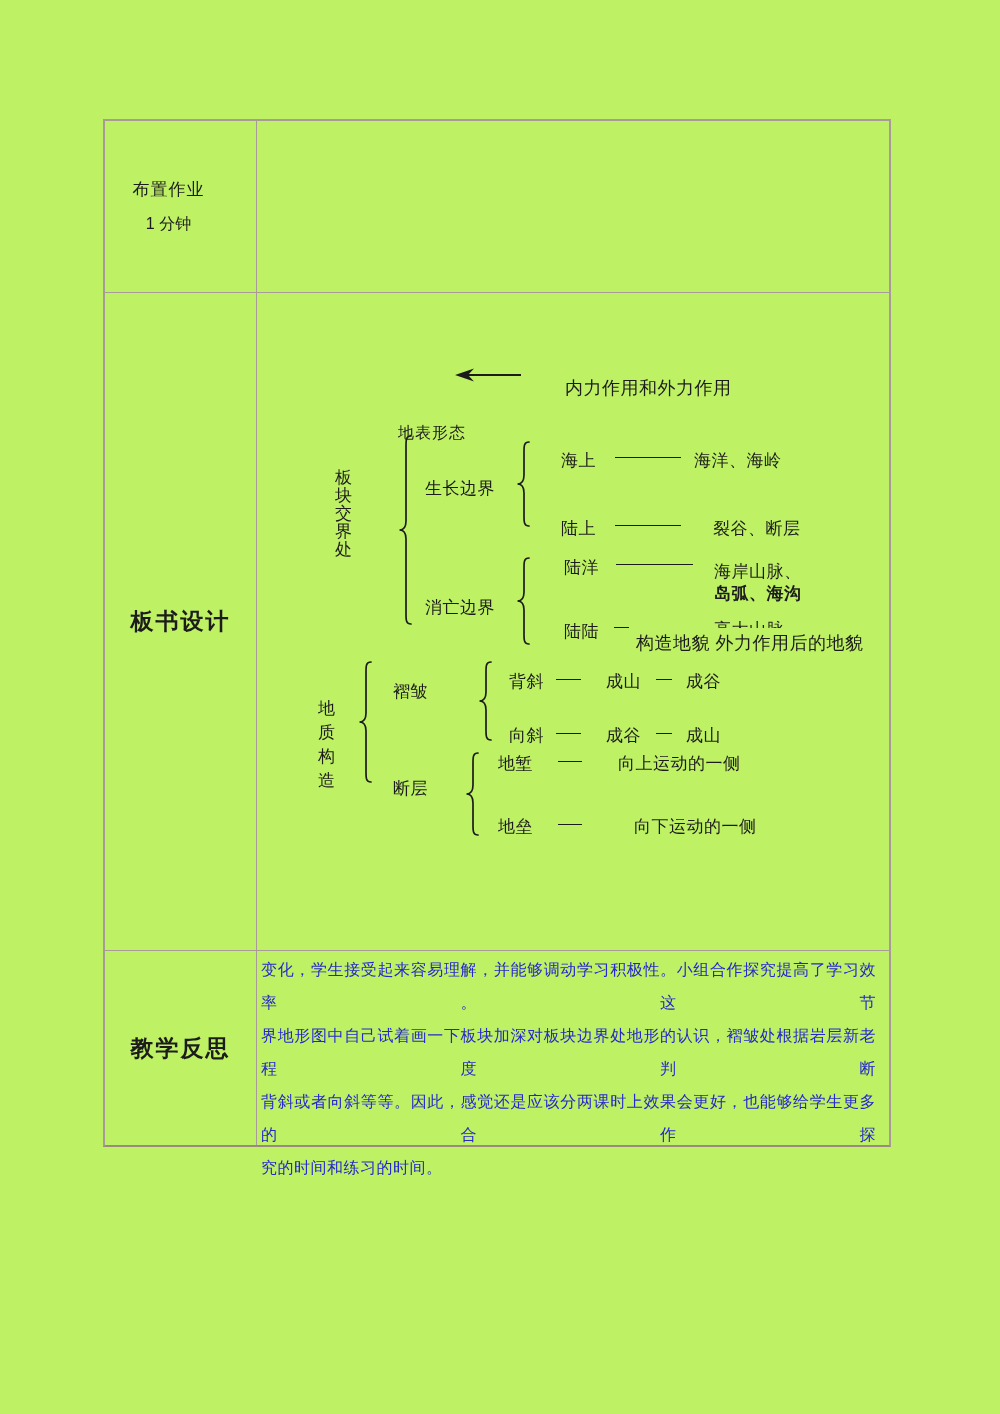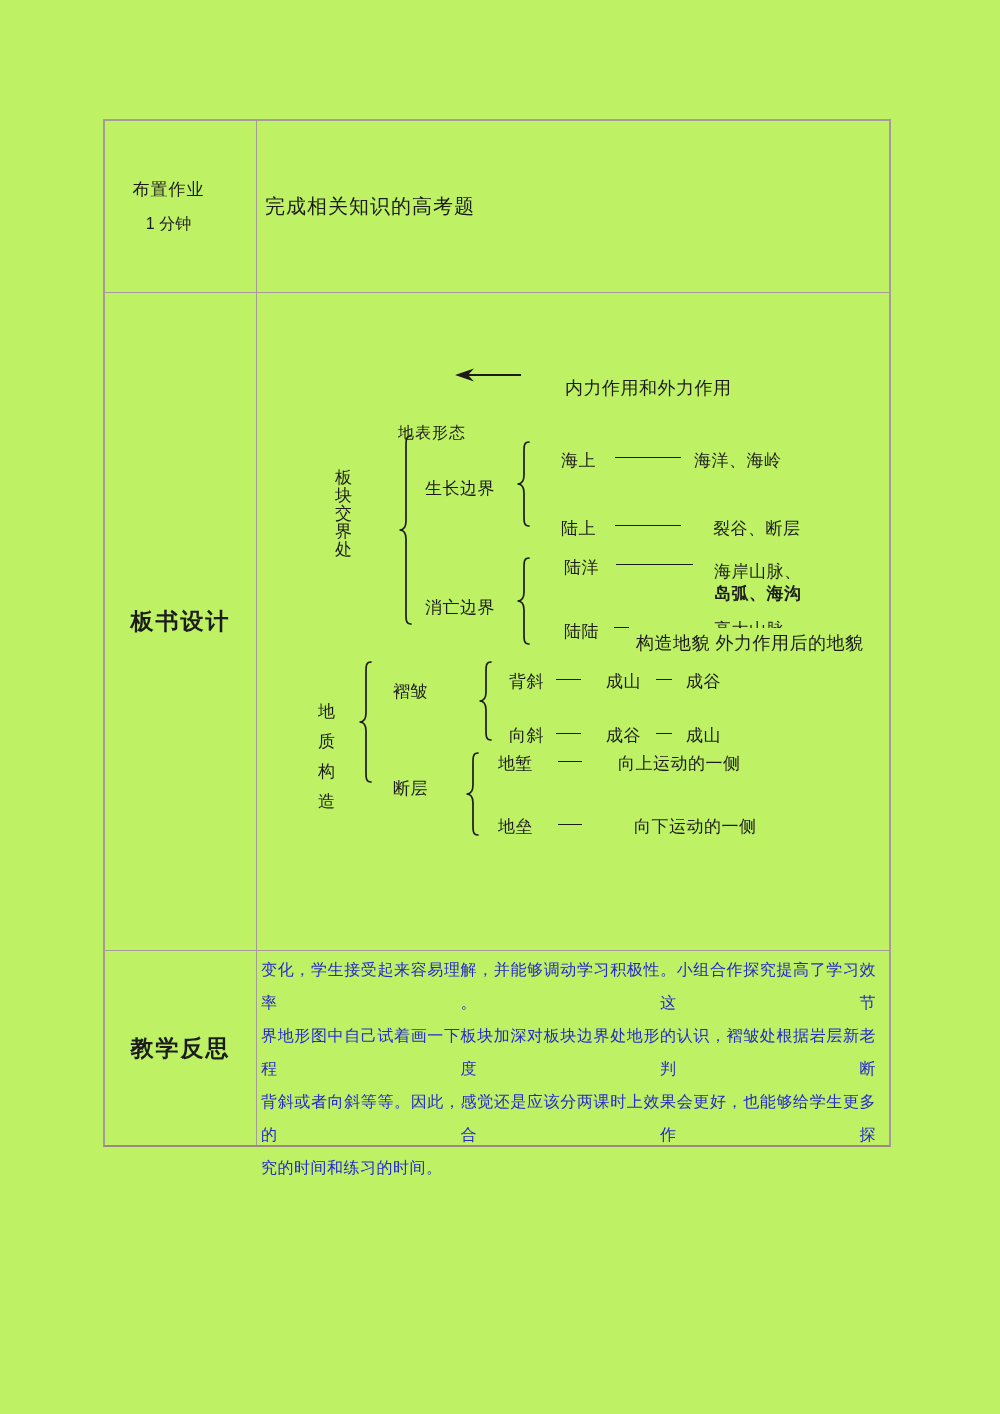--- a/index.html
+++ b/index.html
@@ -27,21 +27,21 @@
   .row1-content { display:flex; align-items:center; padding-left:8px; font-size:20px; letter-spacing:1px; }
   
   .board { position:absolute; inset:0; font-size:17px; }
   .dnode { position:absolute; white-space:nowrap; letter-spacing:0.5px; }
   .dtitle { font-size:16px; letter-spacing:1px;margin-top:48px; }
   .dtitle2 { font-size:18px; letter-spacing:0.5px; }
   .vlabel {
     position:absolute; width:19px; text-align:right;
     word-break:break-all; white-space:normal; line-height:18px; font-size:17px;
   }
-  .vlabel.wide { line-height:30px; }
+  .vlabel.wide { line-height:24px; }
   .hline { position:absolute; height:0; border-top:1.8px solid #1c1c1c; }
   .brace { position:absolute; width:16px; overflow:visible; }
   .brace path { fill:none; stroke:#1c1c1c; stroke-width:1.7; stroke-linecap:round; }
   .clipbox { position:absolute; height:10px; overflow:hidden; }
   .overlayhdr { font-size:18px; letter-spacing:0.5px; }
   .arrow-svg { position:absolute; overflow:visible; }
   
   .reflection {
     position:absolute; inset:0; color:#2727cd; font-size:16px;
     line-height:33px; padding:2px 13px 0 4px; letter-spacing:0.5px;
@@ -52,23 +52,20 @@
 </head>
 <body>
 
 <div class="page">
   <div class="doc-table">
 
     <div class="t-row t-row1">
       <div class="cell-label" style="padding-right:24px;">
         <div class="lbl-small">布置作业</div>
         <div class="lbl-minutes">1 分钟</div>
-      </div>
-      <div class="cell-content row1-content">
-        <span>完成相关知识的高考题</span>
       </div>
     </div>
 
     <div class="t-row t-row2">
       <div class="cell-label">
         <div class="lbl-big">板书设计</div>
       </div>
       <div class="cell-content">
         <div class="board">
 

